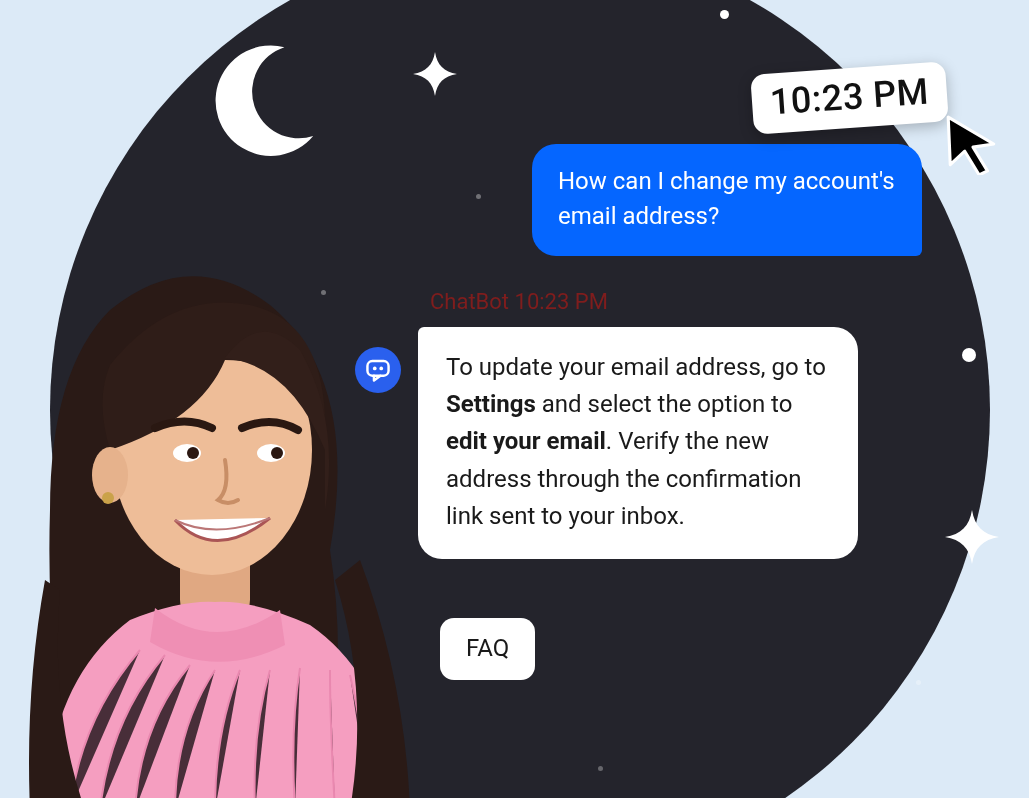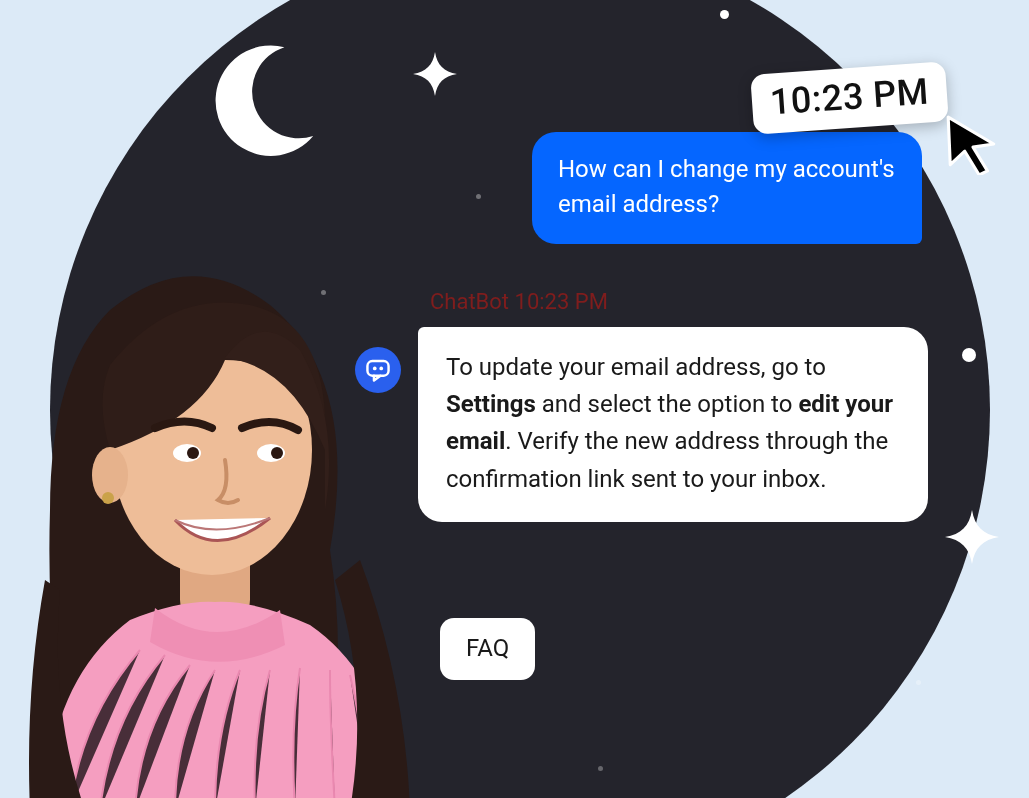--- a/index.html
+++ b/index.html
@@ -69,21 +69,21 @@
   .cursor {
     position: absolute;
     left: 942px; top: 113px;
     width: 62px; height: 62px;
   }
   .cursor svg { width:100%; height:100%; display:block; }
 
   
   .user-bubble {
     position: absolute;
-    left: 532px; top: 132px;
+    left: 532px; top: 144px;
     width: 390px;
     background: #0566ff;
     color: #ffffff;
     font-size: 24px;
     line-height: 1.45;
     padding: 20px 26px 22px 26px;
     border-radius: 24px;
     border-bottom-right-radius: 6px;
   }
 
@@ -105,21 +105,21 @@
     display: flex;
     align-items: center;
     justify-content: center;
   }
   .bot-avatar svg { width: 26px; height: 26px; display:block; }
 
   
   .bot-bubble {
     position: absolute;
     left: 418px; top: 327px;
-    width: 510px;
+    width: 440px;
     background: #ffffff;
     color: #1a1a1a;
     font-size: 24px;
     line-height: 1.55;
     padding: 22px 28px 24px 28px;
     border-radius: 24px;
     border-top-left-radius: 6px;
   }
   .bot-bubble b { font-weight: 700; }
 

